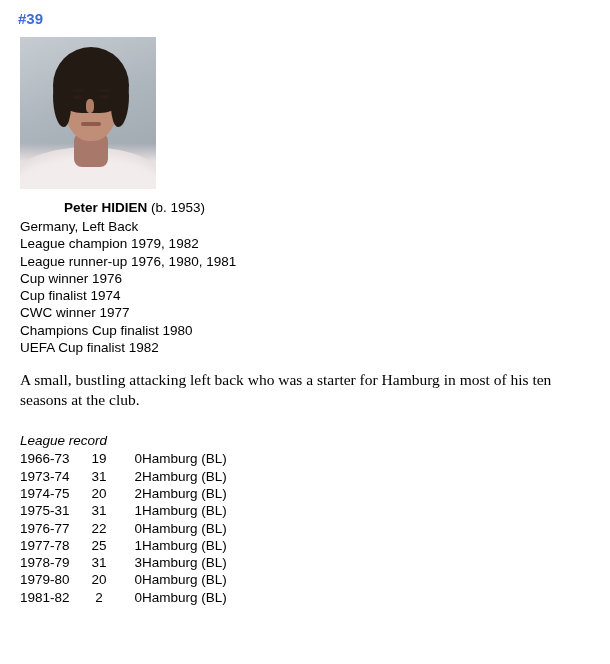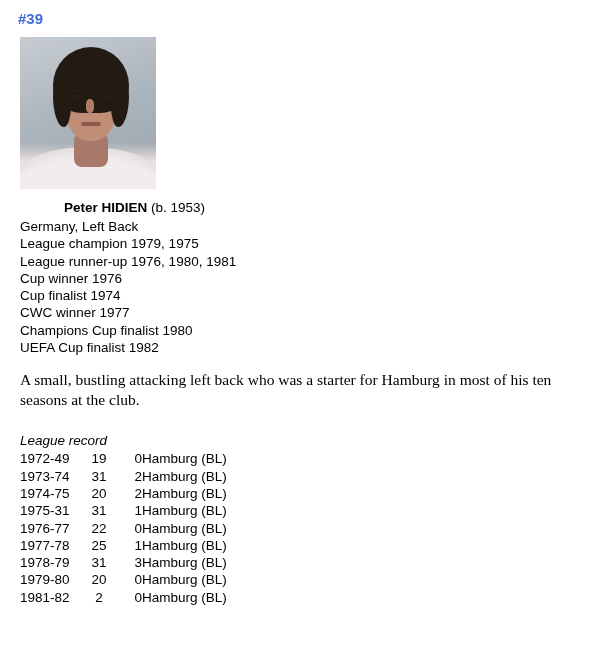--- a/index.html
+++ b/index.html
@@ -204,37 +204,37 @@
   </div>
 
   <div class="name-line">
     <span class="given">Peter</span>
     <span class="surname">HIDIEN</span>
     <span class="born">(b. 1953)</span>
   </div>
 
   <div class="honours">
     <div class="honour">Germany, Left Back</div>
-    <div class="honour">League champion 1979, 1975</div>
+    <div class="honour">League champion 1979, 1982</div>
     <div class="honour">League runner-up 1976, 1980, 1981</div>
     <div class="honour">Cup winner 1976</div>
     <div class="honour">Cup finalist 1974</div>
     <div class="honour">CWC winner 1977</div>
     <div class="honour">Champions Cup finalist 1980</div>
     <div class="honour">UEFA Cup finalist 1982</div>
   </div>
 
   <div class="bio">A small, bustling attacking left back who was a starter for Hamburg in most of his ten seasons at the club.</div>
 
   <div class="league-heading">League record</div>
 
   <table class="record">
     <tbody>
       <tr>
-        <td class="season">1972-49</td>
+        <td class="season">1966-73</td>
         <td class="apps">19</td>
         <td class="goals">0</td>
         <td class="club">Hamburg (BL)</td>
       </tr>
       <tr>
         <td class="season">1973-74</td>
         <td class="apps">31</td>
         <td class="goals">2</td>
         <td class="club">Hamburg (BL)</td>
       </tr>

